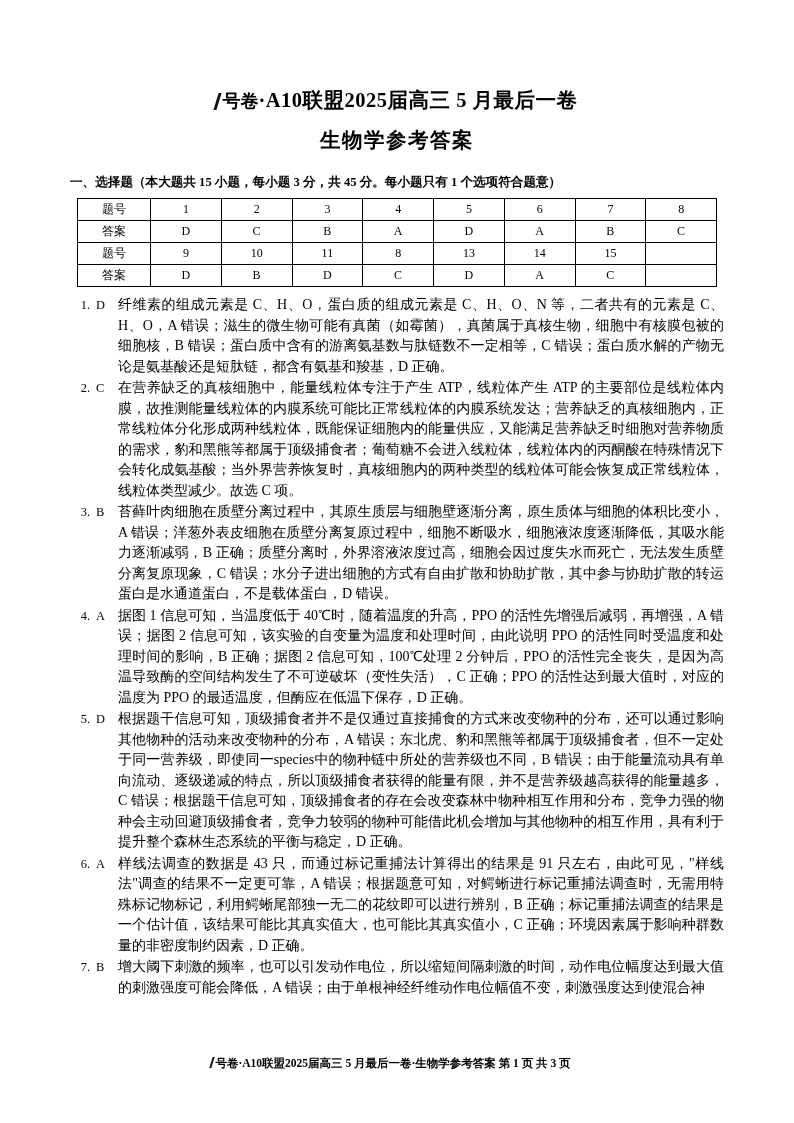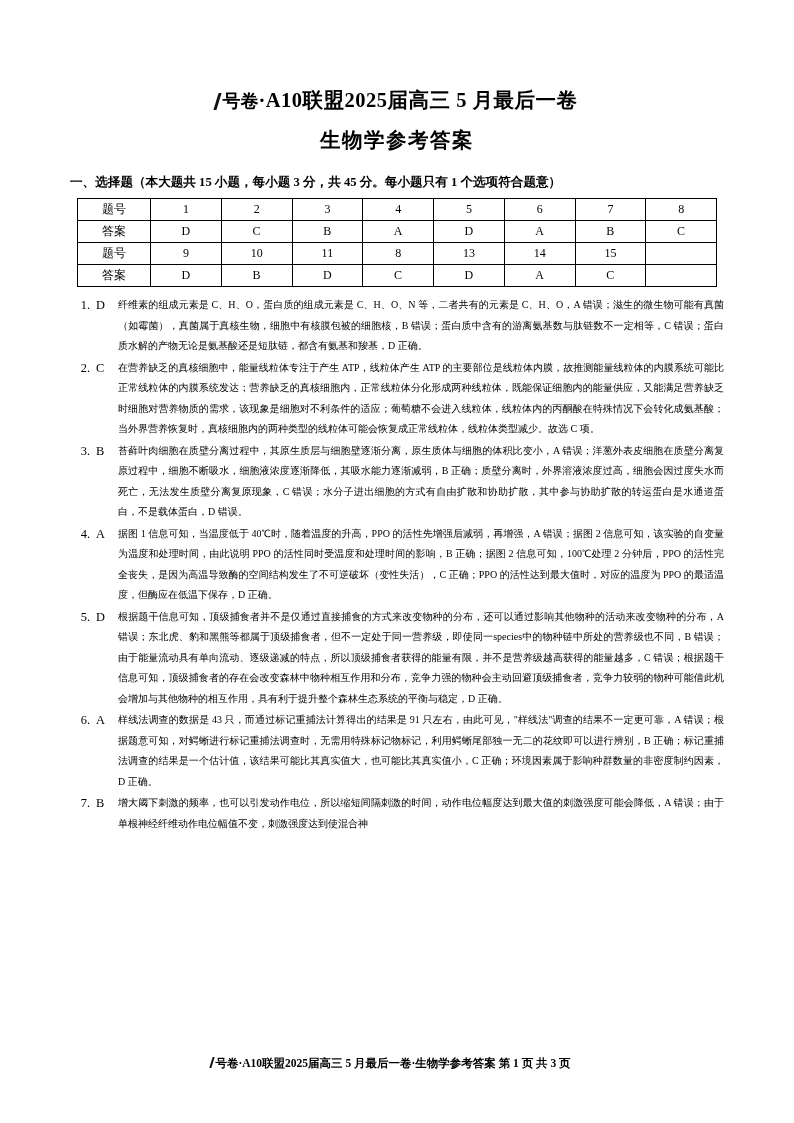--- a/index.html
+++ b/index.html
@@ -115,21 +115,21 @@
   .q-ans {
     width: 22px;
     flex: 0 0 22px;
     font-size: 12.4px;
     text-align: left;
     line-height: 20.5px;
     font-family: "Liberation Serif", serif;
   }
   .q-text {
     flex: 1 1 auto;
-    font-size: 10px;
+    font-size: 14px;
     line-height: 20.5px;
     text-align: justify;
     text-justify: inter-ideograph;
     letter-spacing: 0px;
     font-family: Liberation Serif, serif;
   }
 
   
   .footer {
     position: absolute;
@@ -216,21 +216,21 @@
 
   <ol class="explanations">
     <li>
       <span class="q-num">1.</span>
       <span class="q-ans">D</span>
       <span class="q-text">纤维素的组成元素是 C、H、O，蛋白质的组成元素是 C、H、O、N 等，二者共有的元素是 C、H、O，A 错误；滋生的微生物可能有真菌（如霉菌），真菌属于真核生物，细胞中有核膜包被的细胞核，B 错误；蛋白质中含有的游离氨基数与肽链数不一定相等，C 错误；蛋白质水解的产物无论是氨基酸还是短肽链，都含有氨基和羧基，D 正确。</span>
     </li>
     <li>
       <span class="q-num">2.</span>
       <span class="q-ans">C</span>
-      <span class="q-text">在营养缺乏的真核细胞中，能量线粒体专注于产生 ATP，线粒体产生 ATP 的主要部位是线粒体内膜，故推测能量线粒体的内膜系统可能比正常线粒体的内膜系统发达；营养缺乏的真核细胞内，正常线粒体分化形成两种线粒体，既能保证细胞内的能量供应，又能满足营养缺乏时细胞对营养物质的需求，该现象是细胞对不利条件的适应；葡萄糖不会进入线粒体，线粒体内的丙酮酸在特殊情况下会转化成氨基酸；当外界营养恢复时，真核细胞内的两种类型的线粒体可能会恢复成正常线粒体，线粒体类型减少。故选 C 项。</span>
+      <span class="q-text">在营养缺乏的真核细胞中，能量线粒体专注于产生 ATP，线粒体产生 ATP 的主要部位是线粒体内膜，故推测能量线粒体的内膜系统可能比正常线粒体的内膜系统发达；营养缺乏的真核细胞内，正常线粒体分化形成两种线粒体，既能保证细胞内的能量供应，又能满足营养缺乏时细胞对营养物质的需求，豹和黑熊等都属于顶级捕食者；葡萄糖不会进入线粒体，线粒体内的丙酮酸在特殊情况下会转化成氨基酸；当外界营养恢复时，真核细胞内的两种类型的线粒体可能会恢复成正常线粒体，线粒体类型减少。故选 C 项。</span>
     </li>
     <li>
       <span class="q-num">3.</span>
       <span class="q-ans">B</span>
       <span class="q-text">苔藓叶肉细胞在质壁分离过程中，其原生质层与细胞壁逐渐分离，原生质体与细胞的体积比变小，A 错误；洋葱外表皮细胞在质壁分离复原过程中，细胞不断吸水，细胞液浓度逐渐降低，其吸水能力逐渐减弱，B 正确；质壁分离时，外界溶液浓度过高，细胞会因过度失水而死亡，无法发生质壁分离复原现象，C 错误；水分子进出细胞的方式有自由扩散和协助扩散，其中参与协助扩散的转运蛋白是水通道蛋白，不是载体蛋白，D 错误。</span>
     </li>
     <li>
       <span class="q-num">4.</span>
       <span class="q-ans">A</span>
       <span class="q-text">据图 1 信息可知，当温度低于 40℃时，随着温度的升高，PPO 的活性先增强后减弱，再增强，A 错误；据图 2 信息可知，该实验的自变量为温度和处理时间，由此说明 PPO 的活性同时受温度和处理时间的影响，B 正确；据图 2 信息可知，100℃处理 2 分钟后，PPO 的活性完全丧失，是因为高温导致酶的空间结构发生了不可逆破坏（变性失活），C 正确；PPO 的活性达到最大值时，对应的温度为 PPO 的最适温度，但酶应在低温下保存，D 正确。</span>

